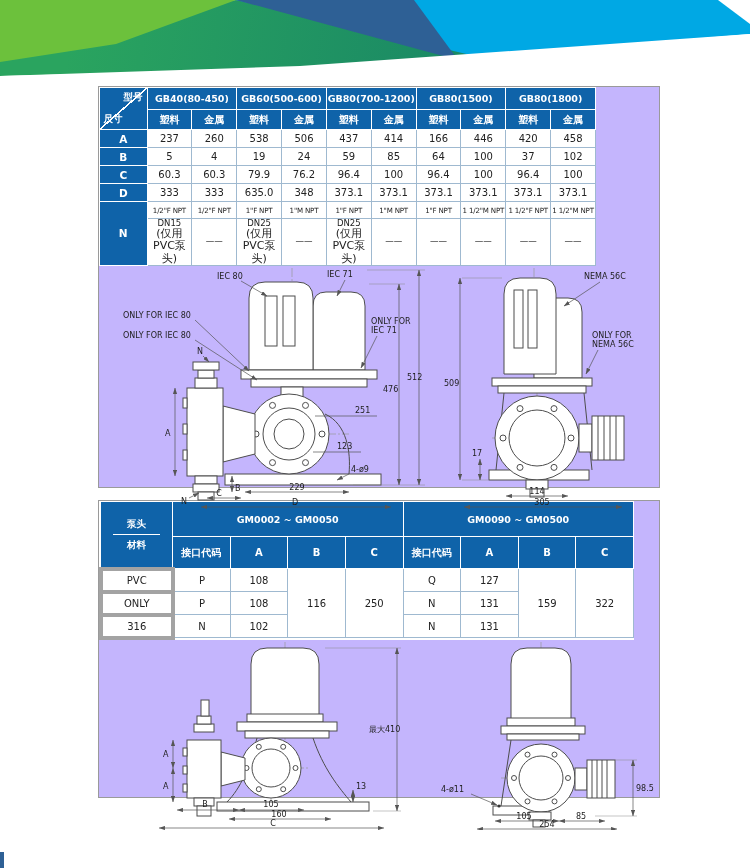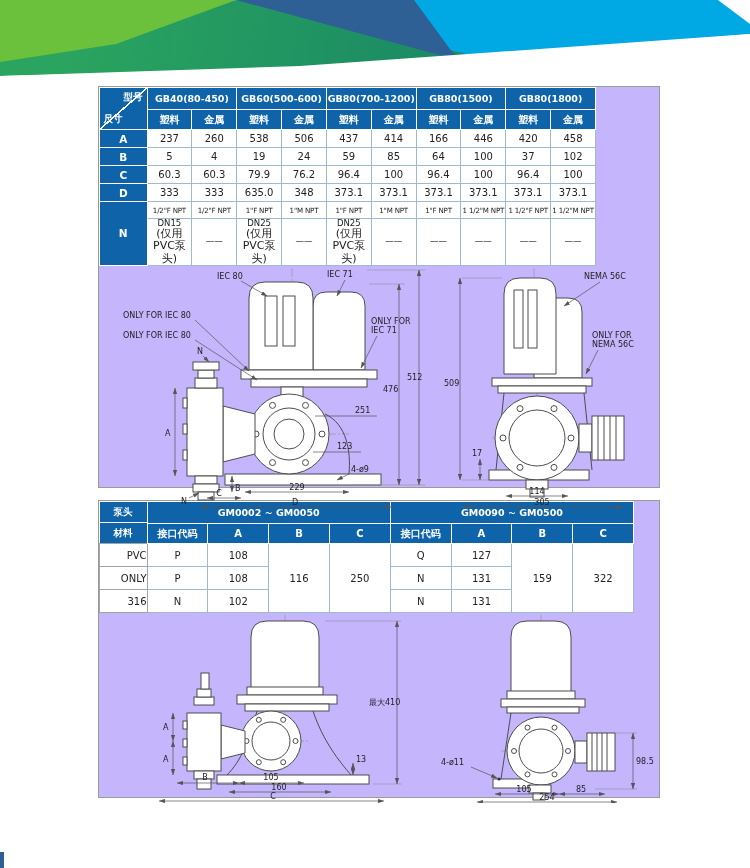--- a/index.html
+++ b/index.html
@@ -23,31 +23,31 @@
   .gm-gap{height:12px;}
 
   
   table{border-collapse:collapse;table-layout:fixed;background:#fff;}
   #gb-table{width:497px;}
   #gm-table{width:535px;}
   th,td{padding:0;text-align:center;vertical-align:middle;}
   th.mh{background:#0f63a9;color:#fff;border:1px solid #fff;font-size:9.5px;font-weight:bold;height:21px;}
   th.sh{background:#0f63a9;color:#fff;border:1px solid #fff;font-size:10px;font-weight:bold;height:19px;margin-top:26px;}
   th.rh{background:#0f63a9;color:#fff;border:1px solid #fff;font-size:10.5px;font-weight:bold;}
-  th.mat{background:#fff;color:#222;border:1px solid #a3a3a3;font-weight:normal;font-size:10px;text-align:right;}
+  th.mat{background:#fff;color:#222;border:4px solid #a3a3a3;font-weight:normal;font-size:10px;}
   td{border:1px solid #9fb9d0;font-size:10px;color:#222;height:17px;}
   td.nptc{font-size:7.1px;letter-spacing:-.2px;white-space:nowrap;overflow:hidden;height:16px;}
   td.dnc{font-size:8.5px;height:30px;line-height:1.1;}
   td.dnc .note{display:block;font-size:11px;}
   th.corner{background:#0f63a9;position:relative;width:47px;}
   th.corner::after{content:"";position:absolute;inset:0;
     background:linear-gradient(to bottom right,transparent calc(50% - .8px),#fff calc(50% - .8px),#fff calc(50% + .8px),transparent calc(50% + .8px));}
   th.corner .ct{position:absolute;top:3px;right:4px;color:#fff;font-size:9.5px;font-weight:bold;}
   th.corner .cb{position:absolute;bottom:3px;left:4px;color:#fff;font-size:9.5px;font-weight:bold;}
-  th.corner2{background:#0f63a9;width:47px;padding:0;margin-left:36px;}
+  th.corner2{background:#0f63a9;width:47px;padding:12px;margin-left:36px;}
   th.corner2 span{display:block;color:#fff;font-size:9.5px;font-weight:bold;height:20px;line-height:20px;}
   th.corner2 span:first-child{border-bottom:1px solid #fff;}
   #gm-table td{height:22px;}
 
   
   .drawings{display:flex;align-items:flex-start;}
   svg{display:block;}
   .ln{stroke:#4d4d4d;fill:none;stroke-width:1;}
   .fl{fill:#fff;stroke:#4d4d4d;stroke-width:1;}
   .cl{stroke:#999;stroke-width:.7;stroke-dasharray:9 2 2 2;fill:none;}

